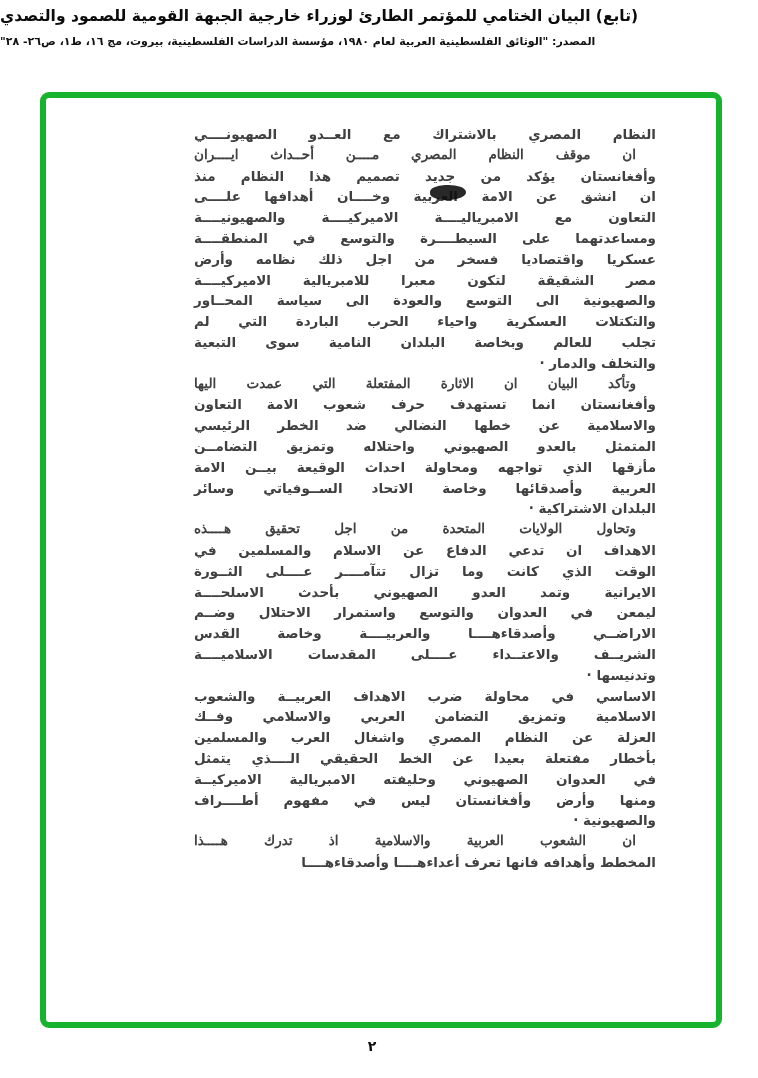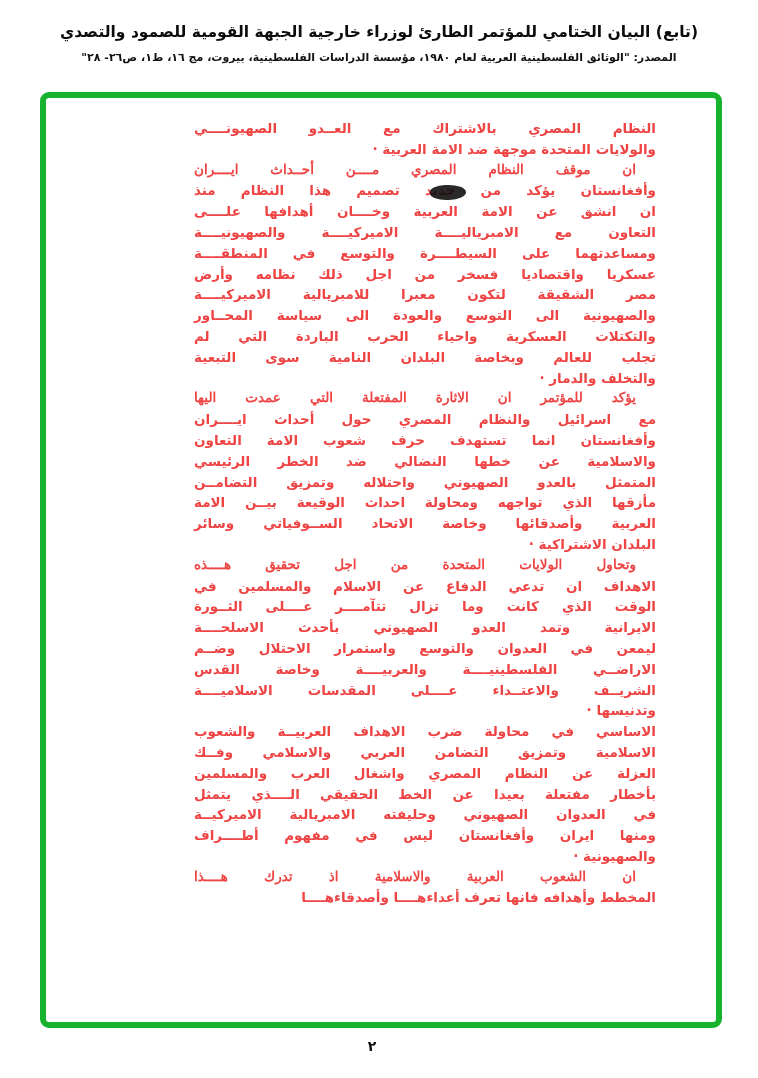--- a/index.html
+++ b/index.html
@@ -9,22 +9,22 @@
     font-family:"DejaVu Sans", sans-serif;
   }
   .page{
     position:relative;
     width:758px;height:1078px;
     background:#ffffff;
     overflow:hidden;
   }
   
   .hdr{
-    padding-top:22px;
-    text-align:center;
+    padding-top:6px;
+    text-align:left;
     direction:rtl;
   }
   .hdr-title{
     font-size:15.5px;
     font-weight:bold;
     color:#0c0c0c;
     letter-spacing:0;
     line-height:20px;
   }
   .hdr-source{
@@ -39,27 +39,27 @@
     left:40px;top:92px;
     width:682px;height:936px;
     box-sizing:border-box;
     border:6px solid #17b22e;
     border-radius:9px;
     background:#ffffff;
   }
   
   .text-body{
     position:absolute;
-    top:20px;
+    top:26px;
     right:60px;
     width:462px;
     direction:rtl;
     font-size:13.5px;
     font-weight:bold;
-    color:#ef4444;
+    color:#404040;
     line-height:20.8px;
   }
   .para{margin:0;}
   .tline{
     text-align:justify;
     text-align-last:justify;
   }
   .tline.lastline{
     text-align-last:right;
   }
@@ -95,62 +95,60 @@
 
   <div class="hdr">
     <div class="hdr-title" dir="rtl">(تابع) البيان الختامي للمؤتمر الطارئ لوزراء خارجية الجبهة القومية للصمود والتصدي</div>
     <div class="hdr-source" dir="rtl">المصدر: "الوثائق الفلسطينية العربية لعام ١٩٨٠،  مؤسسة الدراسات الفلسطينية، بيروت، مج ١٦، ط١، ص٢٦- ٢٨"</div>
   </div>
 
   <div class="frame" style="border-color: rgb(23, 178, 46);">
     <div class="text-body" id="text-body" dir="rtl">
         <div class="para">
           <div class="tline">النظام المصري بالاشتراك مع العــدو الصهيونــــي</div>
-          <div class="tline lastline">والولايات المتحدة موجهة ضد الامة العربية ·</div>
         </div>
         <div class="para">
           <div class="tline indent">ان موقف النظام المصري مــــن أحــداث ايــــران</div>
           <div class="tline">وأفغانستان يؤكد من جديد تصميم هذا النظام منذ</div>
           <div class="tline">ان انشق عن الامة العربية وخــــان أهدافها علــــى</div>
           <div class="tline">التعاون مع الامبرياليــــة الاميركيــــة والصهيونيــــة</div>
           <div class="tline">ومساعدتهما على السيطــــرة والتوسع في المنطقــــة</div>
           <div class="tline">عسكريا واقتصاديا فسخر من اجل ذلك نظامه وأرض</div>
           <div class="tline">مصر الشقيقة لتكون معبرا للامبريالية الاميركيــــة</div>
           <div class="tline">والصهيونية الى التوسع والعودة الى سياسة المحــاور</div>
           <div class="tline">والتكتلات العسكرية واحياء الحرب الباردة التي لم</div>
           <div class="tline">تجلب للعالم وبخاصة البلدان النامية سوى التبعية</div>
           <div class="tline lastline">والتخلف والدمار ·</div>
         </div>
         <div class="para">
-          <div class="tline indent">يؤكد للمؤتمر ان الاثارة المفتعلة التي عمدت اليها</div>
-          <div class="tline">مع اسرائيل والنظام المصري حول أحداث ايــــران</div>
+          <div class="tline indent">وتأكد البيان ان الاثارة المفتعلة التي عمدت اليها</div>
           <div class="tline">وأفغانستان انما تستهدف حرف شعوب الامة التعاون</div>
           <div class="tline">والاسلامية عن خطها النضالي ضد الخطر الرئيسي</div>
           <div class="tline">المتمثل بالعدو الصهيوني واحتلاله وتمزيق التضامــن</div>
           <div class="tline">مأزقها الذي تواجهه ومحاولة احداث الوقيعة بيــن الامة</div>
           <div class="tline">العربية وأصدقائها وخاصة الاتحاد الســوفياتي وسائر</div>
           <div class="tline lastline">البلدان الاشتراكية ·</div>
         </div>
         <div class="para">
           <div class="tline indent">وتحاول الولايات المتحدة من اجل تحقيق هــــذه</div>
           <div class="tline">الاهداف ان تدعي الدفاع عن الاسلام والمسلمين في</div>
           <div class="tline">الوقت الذي كانت وما تزال تتآمــــر عــــلى الثــورة</div>
           <div class="tline">الايرانية وتمد العدو الصهيوني بأحدث الاسلحــــة</div>
           <div class="tline">ليمعن في العدوان والتوسع واستمرار الاحتلال وضــم</div>
-          <div class="tline">الاراضــي الفلسطينيــــة والعربيــــة وخاصة القدس</div>
+          <div class="tline">الاراضــي وأصدقاءهــــا والعربيــــة وخاصة القدس</div>
           <div class="tline">الشريــف والاعتــداء عــــلى المقدسات الاسلاميــــة</div>
           <div class="tline lastline">وتدنيسها ·</div>
         </div>
         <div class="para">
           <div class="tline">الاساسي في محاولة ضرب الاهداف العربيــة والشعوب</div>
           <div class="tline">الاسلامية وتمزيق التضامن العربي والاسلامي وفــك</div>
           <div class="tline">العزلة عن النظام المصري واشغال العرب والمسلمين</div>
           <div class="tline">بأخطار مفتعلة بعيدا عن الخط الحقيقي الــــذي يتمثل</div>
           <div class="tline">في العدوان الصهيوني وحليفته الامبريالية الاميركيــة</div>
-          <div class="tline">ومنها ايران وأفغانستان ليس في مفهوم أطــــراف</div>
+          <div class="tline">ومنها وأرض وأفغانستان ليس في مفهوم أطــــراف</div>
           <div class="tline lastline">والصهيونية ·</div>
         </div>
         <div class="para">
           <div class="tline indent">ان الشعوب العربية والاسلامية اذ تدرك هــــذا</div>
           <div class="tline lastline">المخطط وأهدافه فانها تعرف أعداءهــــا وأصدقاءهــــا</div>
         </div>
       </div>
   </div>
 
   <div class="ink-blob"></div>

